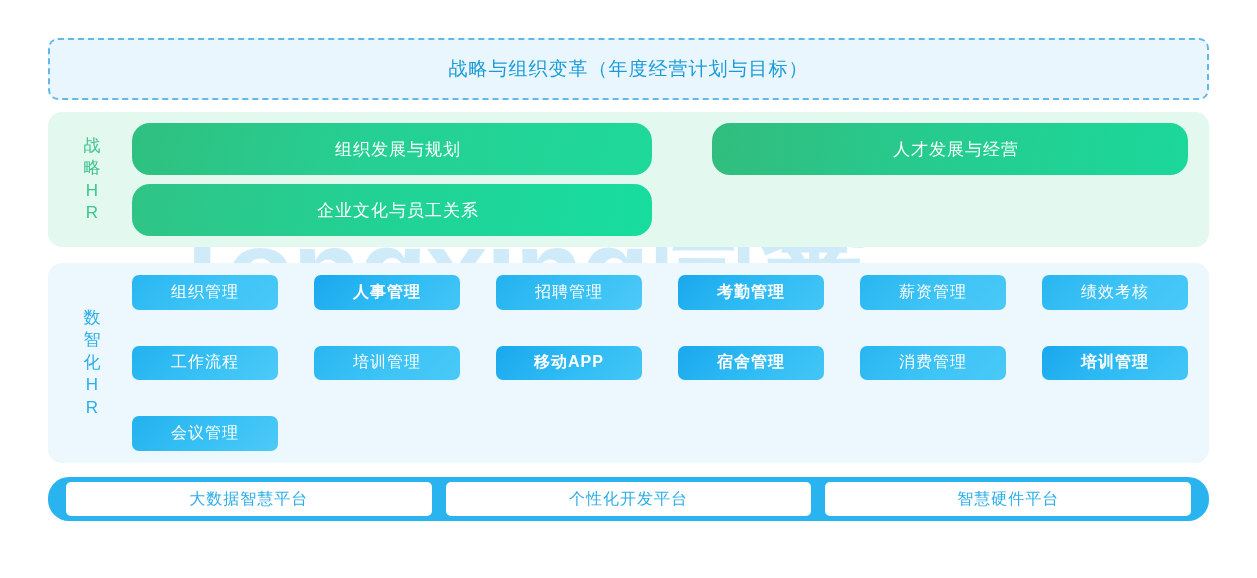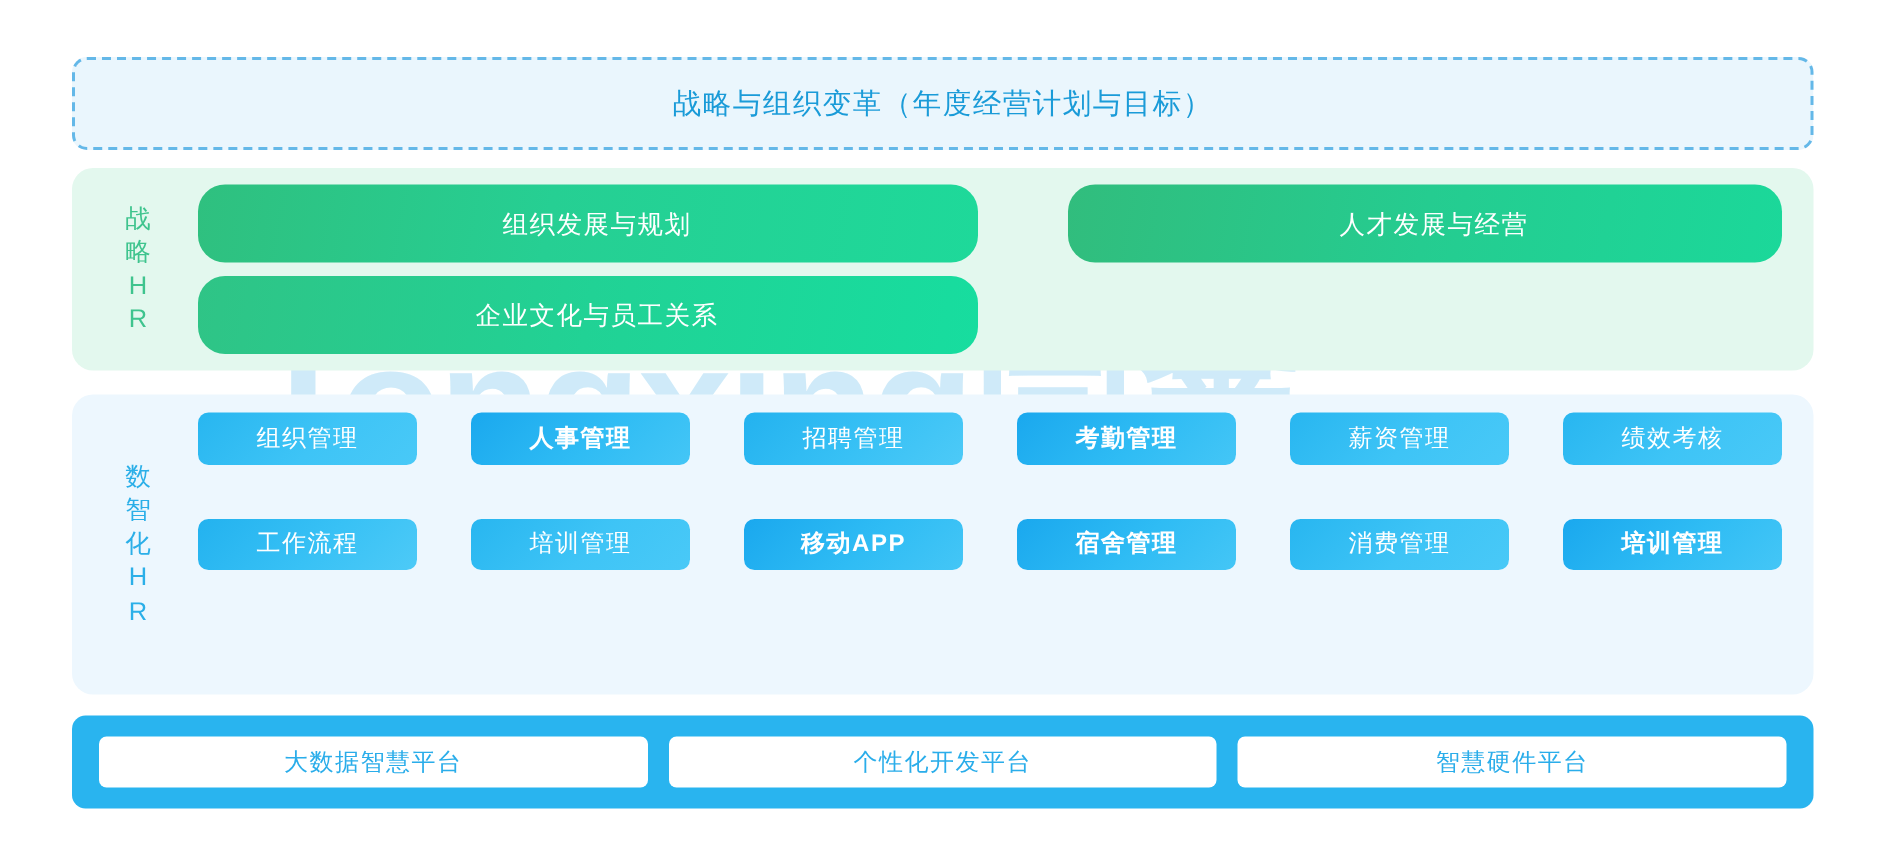--- a/index.html
+++ b/index.html
@@ -168,24 +168,24 @@
   .bcell.alt2 {
     background: linear-gradient(135deg, #23b2ef 0%, #38c1f5 55%, #4dcaf7 100%);
   }
 
   
   .platform-bar {
     position: absolute;
     left: 48px;
     top: 477px;
     width: 1161px;
-    height: 62px;
+    height: 44px;
     box-sizing: border-box;
     background: #29b4ef;
-    border-radius: 9px;
+    border-radius: 21px;
     display: flex;
     align-items: center;
     padding: 0 18px;
     gap: 14px;
     z-index: 3;
   }
   .plat-item {
     flex: 1;
     height: 34px;
     background: #ffffff;
@@ -239,20 +239,21 @@
       <div class="bcell">薪资管理</div>
 
       <div class="bcell">绩效考核</div>
       <div class="bcell alt2">工作流程</div>
       <div class="bcell">培训管理</div>
       <div class="bcell alt">移动APP</div>
 
       <div class="bcell alt">宿舍管理</div>
       <div class="bcell">消费管理</div>
       <div class="bcell alt">培训管理</div>
+      <div class="bcell alt2">会议管理</div>
     </div>
   </div>
 
   <div class="platform-bar">
     <div class="plat-item">大数据智慧平台</div>
     <div class="plat-item">个性化开发平台</div>
     <div class="plat-item">智慧硬件平台</div>
   </div>
 
 </div>

